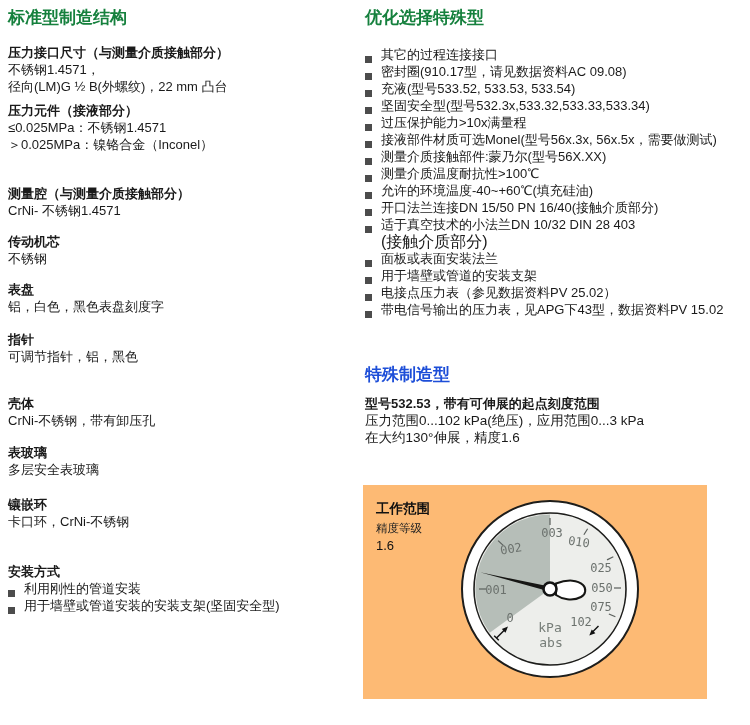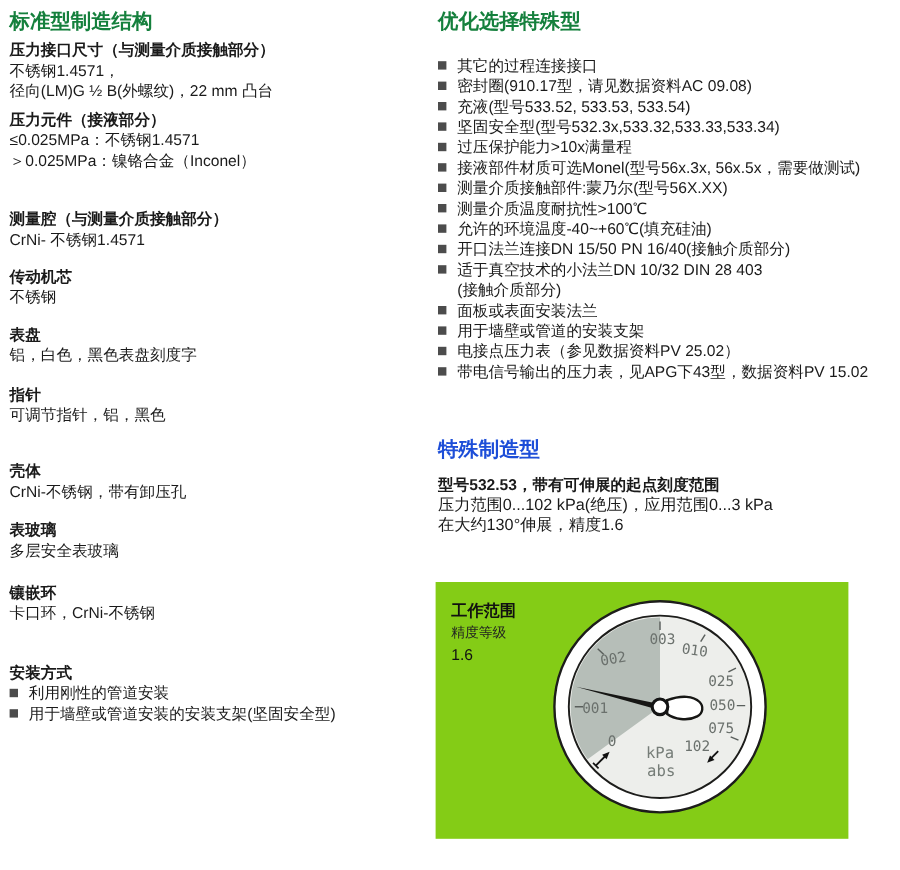--- a/index.html
+++ b/index.html
@@ -4,45 +4,45 @@
 <style>
   html,body{margin:0;padding:0;background:#ffffff;}
   .page{position:relative;width:750px;height:725px;background:#ffffff;overflow:hidden;
         font-family:"Liberation Sans",sans-serif;color:#1a1a1a;}
   .col{position:absolute;top:8px;}
   .col-left{left:8px;width:348px;}
   .col-right{left:365px;width:380px;}
   .doc-title{font-size:17px;font-weight:bold;line-height:20px;color:#15803d;}
   .sec .h{font-size:13px;font-weight:bold;line-height:17px;}
   .sec .ln{font-size:13px;line-height:17px;}
-  .brow{display:flex;align-items:flex-start;font-size:13px;line-height:17px;}
+  .brow{display:flex;align-items:flex-end;font-size:13px;line-height:17px;}
   .sq{flex:0 0 auto;width:7px;height:7px;background:#4c4c4c;margin:5px 9px 0 0;}
-  .cont{font-size:13px;line-height:17px;padding-left:16px;}
+  .cont{font-size:16px;line-height:17px;padding-left:16px;}
   .rbullets{margin-top:18px;}
   .special-title{font-size:17px;font-weight:bold;line-height:20px;margin-top:47px;color:#1d4ed8;}
   .bold-ln{font-size:13px;font-weight:bold;line-height:17px;margin-top:10px;}
   .reg-ln{font-size:13.5px;line-height:17px;}
-  .gauge-panel{position:absolute;left:363px;top:485px;width:344px;height:214px;background:#84cc16;}
+  .gauge-panel{position:absolute;left:363px;top:485px;width:344px;height:214px;background:#fdba74;}
   .gauge-label{position:absolute;left:13px;top:16px;}
   .gl-title{font-size:13.5px;font-weight:bold;color:#111;line-height:16px;}
   .gl-sub{font-size:11.5px;color:#222;line-height:14px;margin-top:4px;}
   .gl-val{font-size:13px;color:#111;line-height:15px;margin-top:3px;}
   .gsvg{position:absolute;left:0;top:0;}
   .scale-num{font-family:"DejaVu Sans Mono",monospace;font-size:12px;fill:#6b716d;}
   .unit-txt{font-family:"DejaVu Sans Mono",monospace;font-size:13px;fill:#767d78;}
 </style>
 </head>
 <body>
 
 <div class="page">
 
   <div class="col col-left">
     <div class="doc-title">标准型制造结构</div>
 
-    <div class="sec" style="margin-top:5px">
+    <div class="sec" style="margin-top:16px">
       <div class="h">压力接口尺寸（与测量介质接触部分）</div>
       <div class="ln">不锈钢1.4571，</div>
       <div class="ln">径向(LM)G ½ B(外螺纹)，22 mm 凸台</div>
     </div>
 
     <div class="sec" style="margin-top:7px">
       <div class="h">压力元件（接液部分）</div>
       <div class="ln">≤0.025MPa：不锈钢1.4571</div>
       <div class="ln">＞0.025MPa：镍铬合金（Inconel）</div>
     </div>

